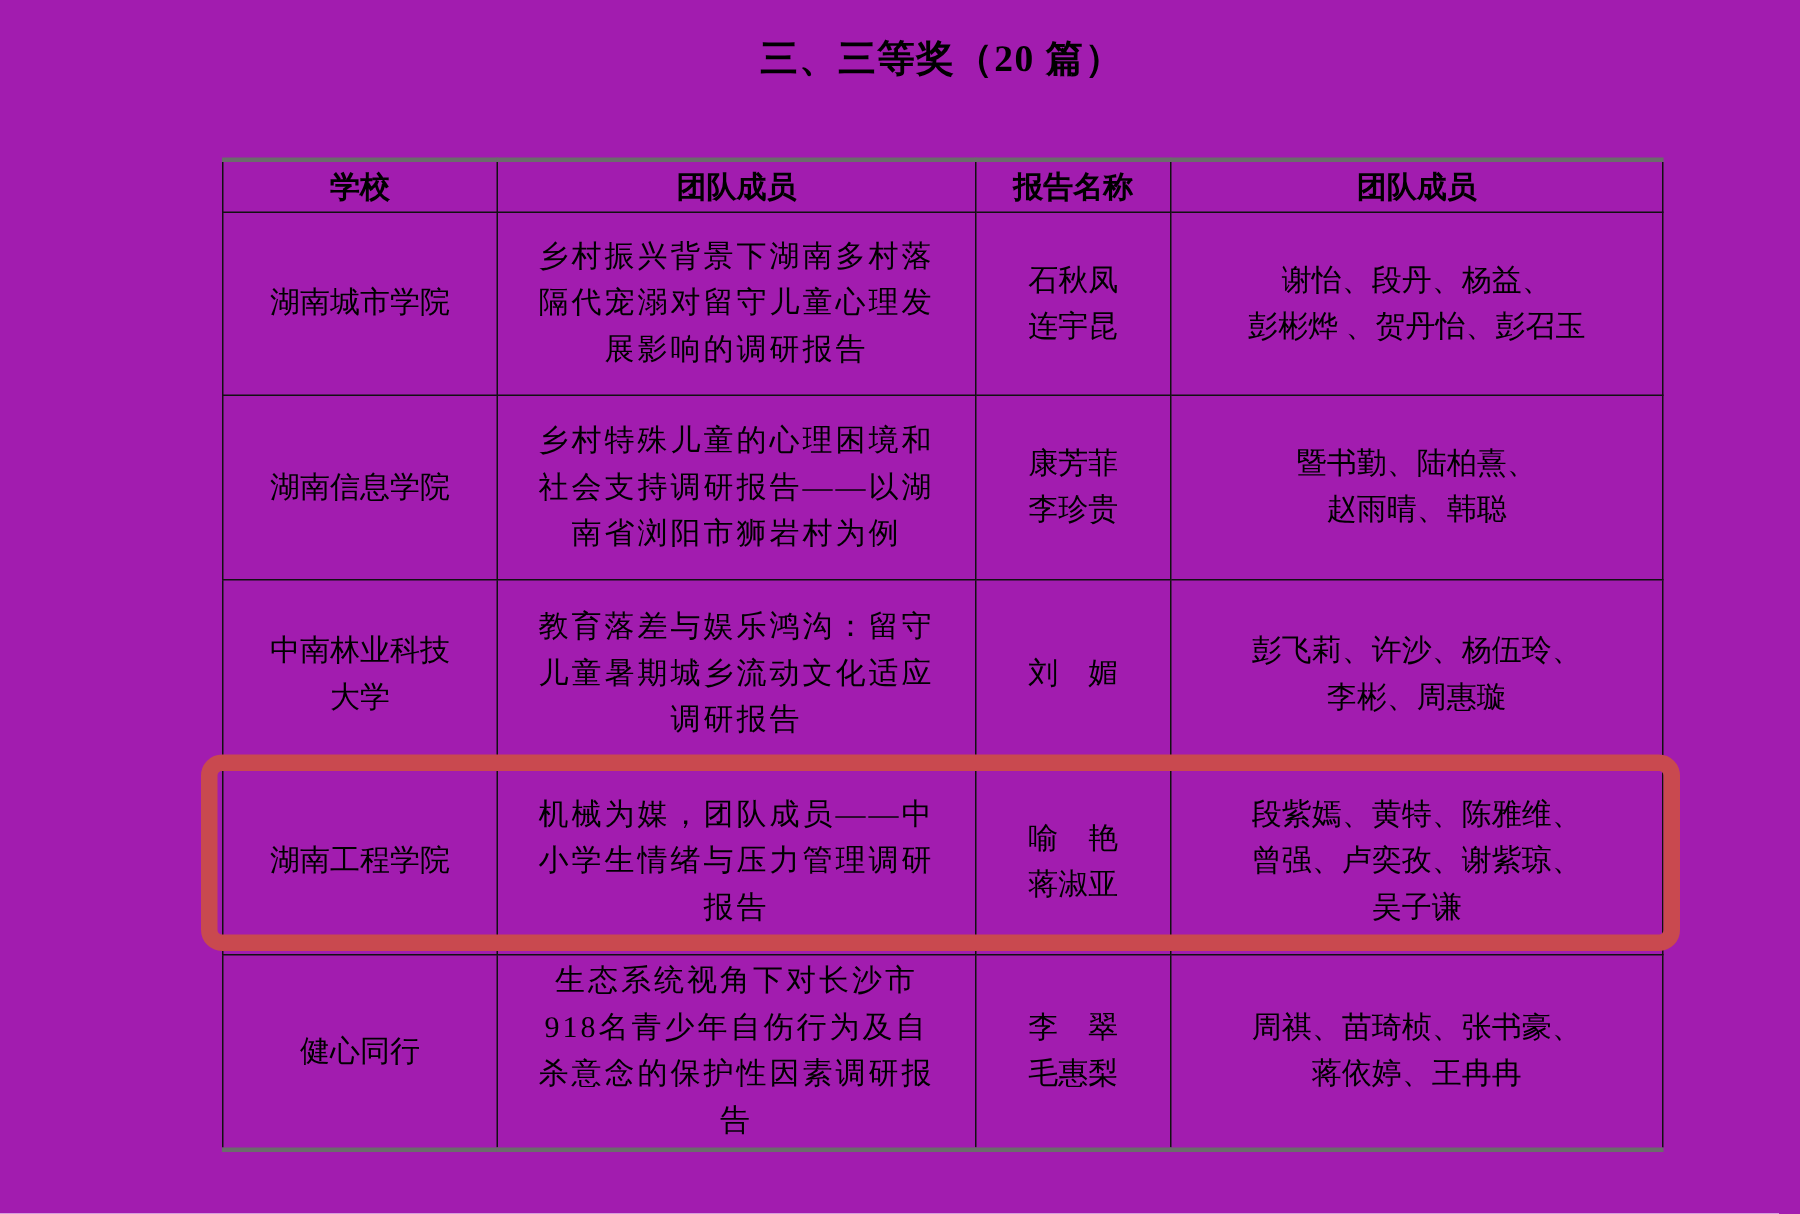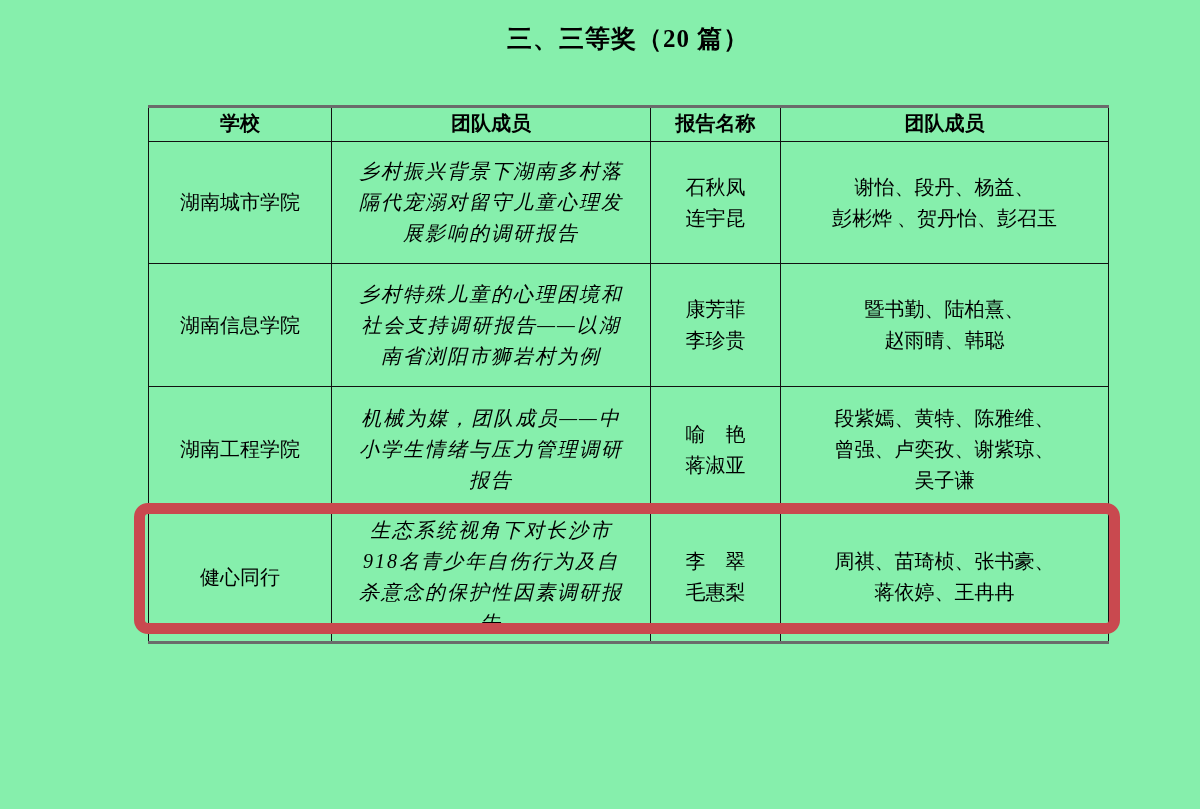--- a/index.html
+++ b/index.html
@@ -4,21 +4,21 @@
 <style>
   html, body {
     margin: 0;
     padding: 0;
     background: #ffffff;
   }
   .page {
     position: relative;
     width: 1200px;
     height: 809px;
-    background: #86efac;
+    background: #a21caf;
     font-family: "Liberation Serif", "DejaVu Serif", serif;
     color: #000000;
     overflow: hidden;
   }
   .doc-title {
     position: absolute;
     left: 148px;
     top: 22px;
     width: 960px;
     text-align: center;
@@ -45,30 +45,29 @@
     white-space: pre-line;
     font-size: 20px;
     line-height: 31px;
     padding: 2px 6px;
     overflow: hidden;
   }
   table.award th {
     font-weight: 700;
     line-height: 24px;
   }
-  thead tr        { height: 35px; font-family: Liberation Mono, monospace; }
+  thead tr        { height: 35px; }
   tbody tr:nth-child(1) { height: 122px; }
   tbody tr:nth-child(2) { height: 123px; }
   tbody tr:nth-child(3) { height: 126px; }
   tbody tr:nth-child(4) { height: 124px; }
   tbody tr:nth-child(5) { height: 127px; }
   td.report-cell {
     letter-spacing: 2px;
     line-height: 32px;
-    font-style: italic;
   }
   td.members-cell {
     line-height: 33px;
   }
   td.teachers-cell {
     line-height: 33px;
   }
   .hl-box {
     position: absolute;
     left: 134px;
@@ -119,20 +118,30 @@
         <td class="school-cell">湖南信息学院</td>
         <td class="report-cell">乡村特殊儿童的心理困境和
 社会支持调研报告——以湖
 南省浏阳市狮岩村为例</td>
         <td class="teachers-cell">康芳菲
 李珍贵</td>
         <td class="members-cell">暨书勤、陆柏熹、
 赵雨晴、韩聪</td>
       </tr>
       <tr>
+        <td class="school-cell">中南林业科技
+大学</td>
+        <td class="report-cell">教育落差与娱乐鸿沟：留守
+儿童暑期城乡流动文化适应
+调研报告</td>
+        <td class="teachers-cell">刘　媚</td>
+        <td class="members-cell">彭飞莉、许沙、杨伍玲、
+李彬、周惠璇</td>
+      </tr>
+      <tr>
         <td class="school-cell">湖南工程学院</td>
         <td class="report-cell">机械为媒，团队成员——中
 小学生情绪与压力管理调研
 报告</td>
         <td class="teachers-cell">喻　艳
 蒋淑亚</td>
         <td class="members-cell">段紫嫣、黄特、陈雅维、
 曾强、卢奕孜、谢紫琼、
 吴子谦</td>
       </tr>

